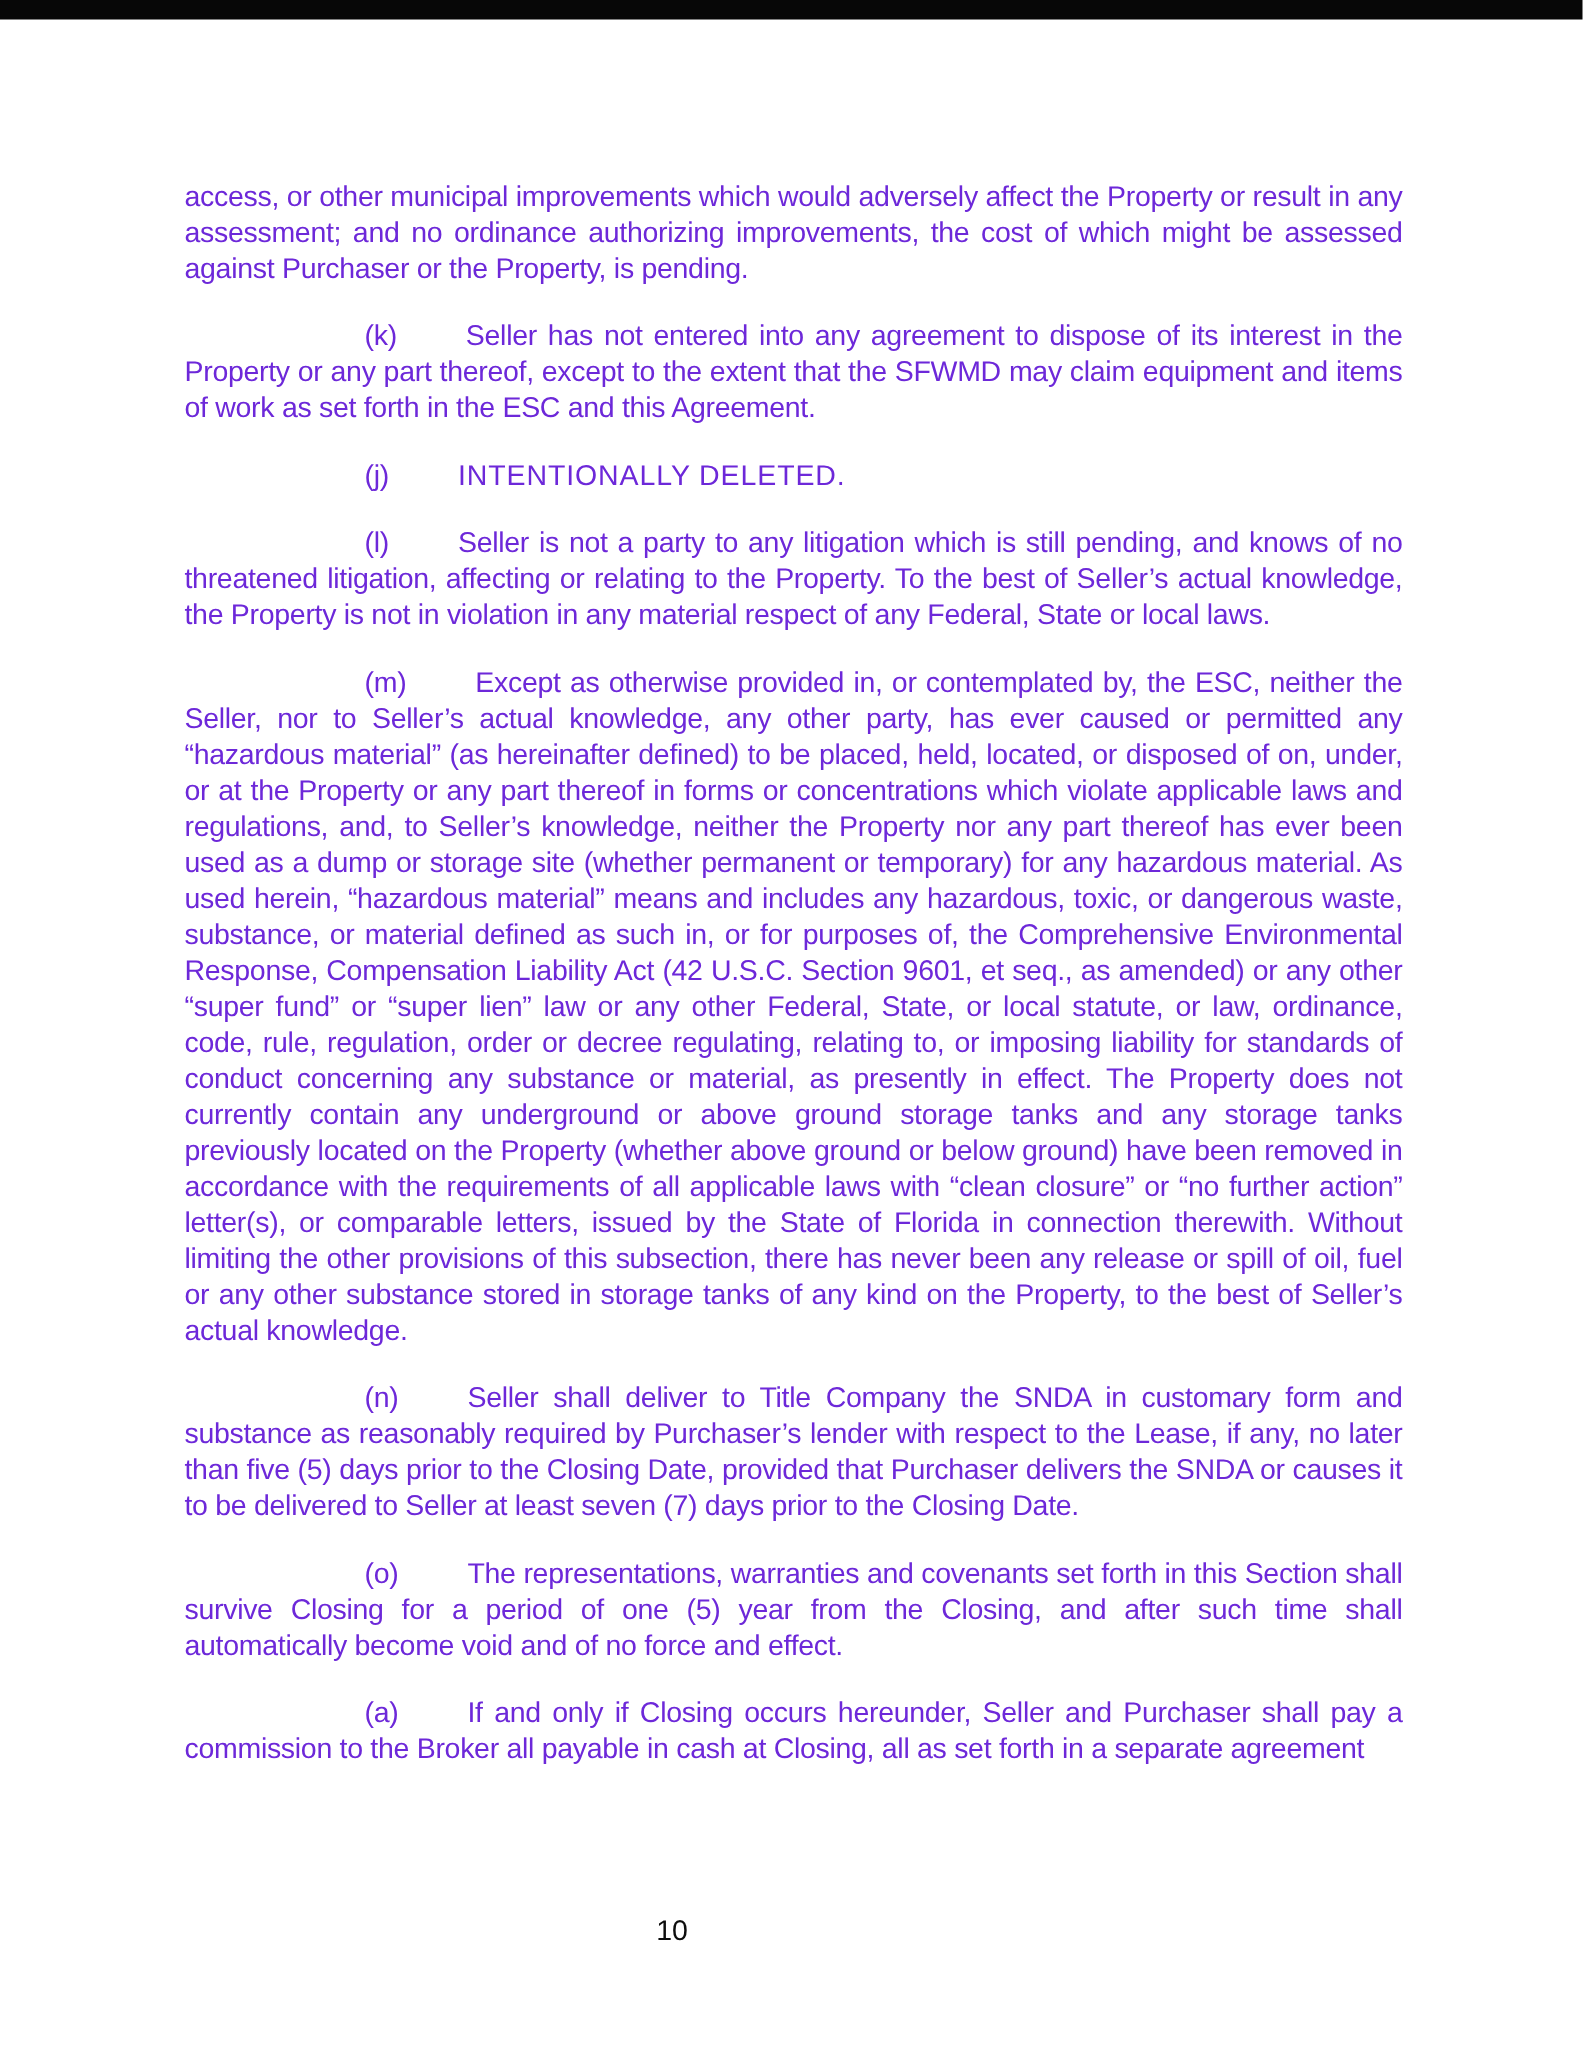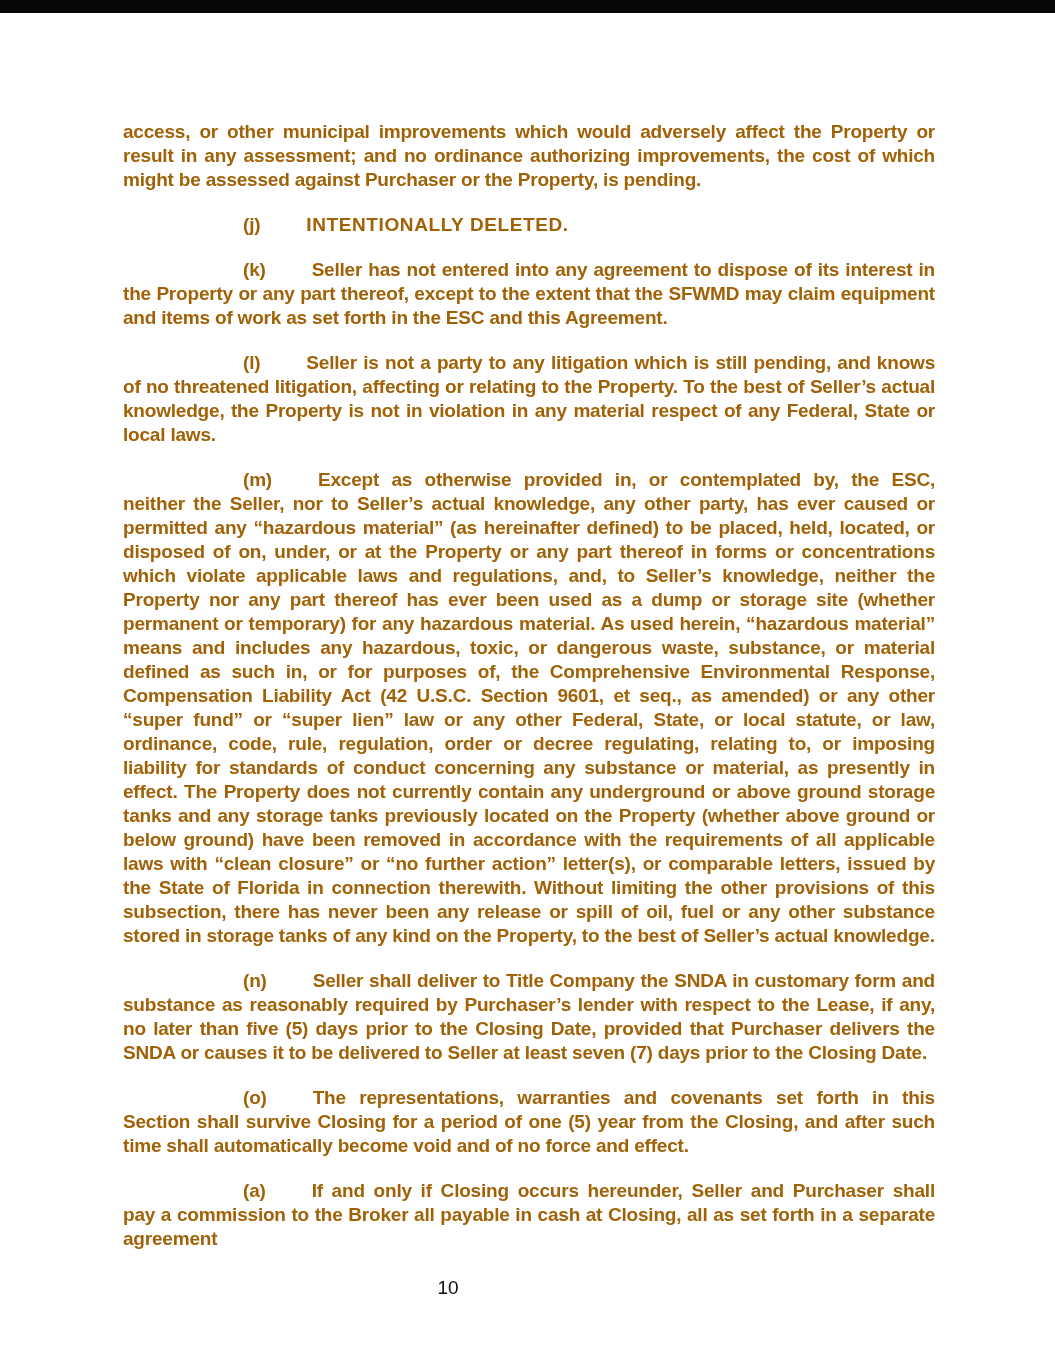--- a/index.html
+++ b/index.html
@@ -28,22 +28,21 @@
     left: 123px;
     top: 120px;
     width: 812px;
   }
   p.para {
     margin: 0 0 21px 0;
     font-size: 19px;
     line-height: 24px;
     letter-spacing: -0.2px;
     text-align: justify;
-    color: #a16207;
-    font-weight: bold;
+    color: #6d28d9;
   }
   p.para.indented {
     text-indent: 120px;
   }
   p.para:last-child {
     margin-bottom: 16px;
   }
   .label-gap {
     display: inline-block;
     width: 46px;
@@ -81,23 +80,23 @@
 </style>
 </head>
 <body>
 
 <div class="scan-edge"></div>
 
 <div class="page-body">
 
   <p class="para"><span>access, or other municipal improvements which would adversely affect the Property or result in any assessment; and no ordinance authorizing improvements, the cost of which might be assessed against Purchaser or the Property, is pending.</span></p>
 
+  <p class="para indented"><span>(k)</span><span class="label-gap"></span><span>Seller has not entered into any agreement to dispose of its interest in the Property or any part thereof, except to the extent that the SFWMD may claim equipment and items of work as set forth in the ESC and this Agreement.</span></p>
+
   <p class="para indented"><span>(j)</span><span class="label-gap"></span><span class="deleted-line">INTENTIONALLY DELETED.</span></p>
-
-  <p class="para indented"><span>(k)</span><span class="label-gap"></span><span>Seller has not entered into any agreement to dispose of its interest in the Property or any part thereof, except to the extent that the SFWMD may claim equipment and items of work as set forth in the ESC and this Agreement.</span></p>
 
   <p class="para indented"><span>(l)</span><span class="label-gap"></span><span>Seller is not a party to any litigation which is still pending, and knows of no threatened litigation, affecting or relating to the Property.  To the best of Seller’s actual knowledge, the Property is not in violation in any material respect of any Federal, State or local laws.</span></p>
 
   <p class="para indented"><span>(m)</span><span class="label-gap"></span><span>Except as otherwise provided in, or contemplated by, the ESC, neither the Seller, nor to Seller’s actual knowledge, any other party, has ever caused or permitted any “hazardous material” (as hereinafter defined) to be placed, held, located, or disposed of on, under, or at the Property or any part thereof in forms or concentrations which violate applicable laws and regulations, and, to Seller’s knowledge, neither the Property nor any part thereof has ever been used as a dump or storage site (whether permanent or temporary) for any hazardous material.  As used herein, “hazardous material” means and includes any hazardous, toxic, or dangerous waste, substance, or material defined as such in, or for purposes of, the Comprehensive Environmental Response, Compensation Liability Act (42 U.S.C. Section 9601, et seq., as amended) or any other “super fund” or “super lien” law or any other Federal, State, or local statute, or law, ordinance, code, rule, regulation, order or decree regulating, relating to, or imposing liability for standards of conduct concerning any substance or material, as presently in effect.  The Property does not currently contain any underground or above ground storage tanks and any storage tanks previously located on the Property (whether above ground or below ground) have been removed in accordance with the requirements of all applicable laws with “clean closure” or “no further action” letter(s), or comparable letters, issued by the State of Florida in connection therewith.  Without limiting the other provisions of this subsection, there has never been any release or spill of oil, fuel or any other substance stored in storage tanks of any kind on the Property, to the best of Seller’s actual knowledge.</span></p>
 
   <p class="para indented"><span>(n)</span><span class="label-gap"></span><span>Seller shall deliver to Title Company the SNDA in customary form and substance as reasonably required by Purchaser’s lender with respect to the Lease, if any, no later than five (5) days prior to the Closing Date, provided that Purchaser delivers the SNDA or causes it to be delivered to Seller at least seven (7) days prior to the Closing Date.</span></p>
 
   <p class="para indented"><span>(o)</span><span class="label-gap"></span><span>The representations, warranties and covenants set forth in this Section shall survive Closing for a period of one (5) year from the Closing, and after such time shall automatically become void and of no force and effect.</span></p>
 
 

